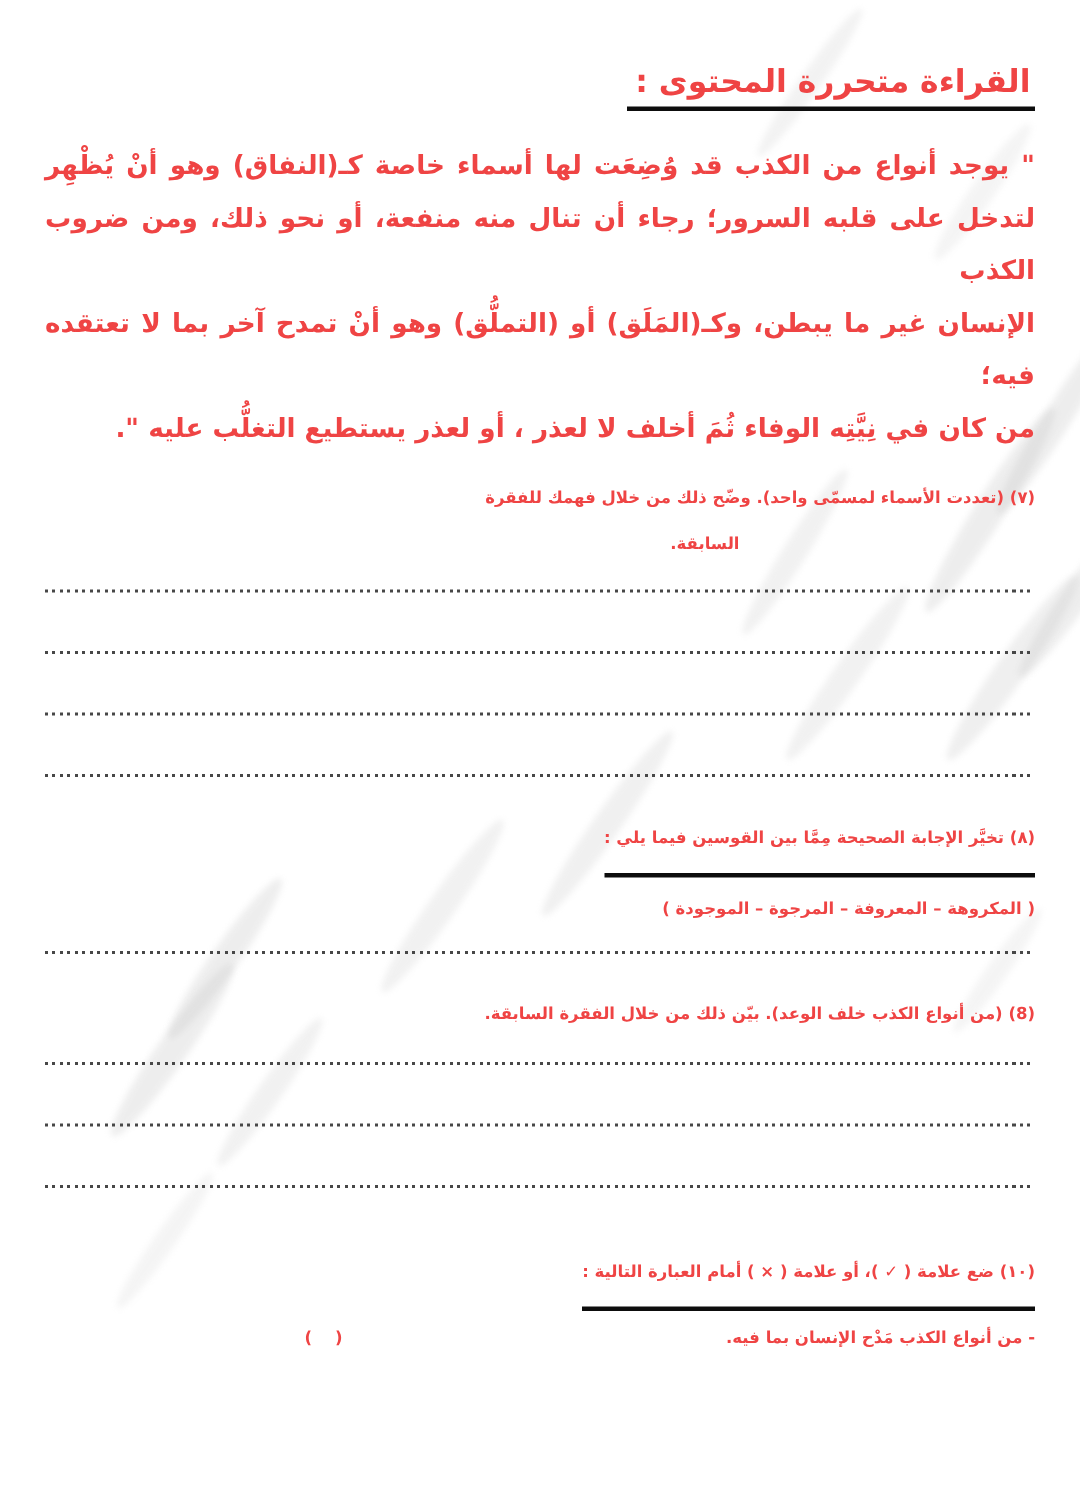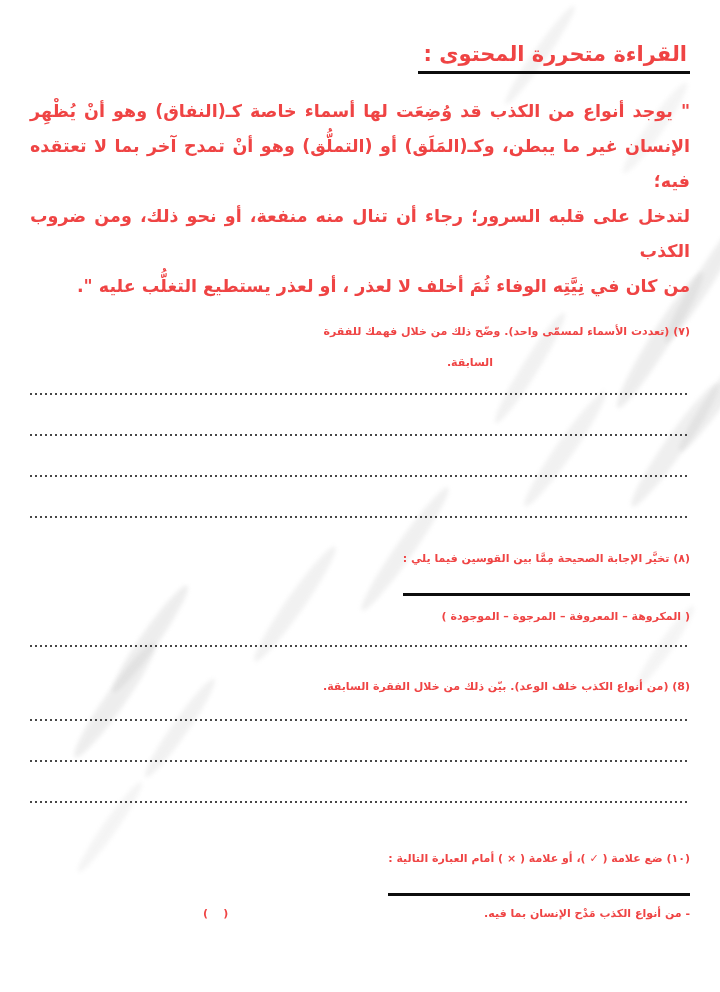--- a/index.html
+++ b/index.html
@@ -66,21 +66,21 @@
     background-repeat: repeat-x;
   }
   .grp1 { margin-top: 14px; }
   .grp1 .dotted { margin-bottom: 38px; }
   .grp1 .dotted:last-child { margin-bottom: 28px; }
 
   .q8-heading-wrap { text-align: right; }
   .underlined {
     display: inline-block;
     border-bottom: 3px solid #0d0d0d;
-    padding-bottom: 21px;
+    padding-bottom: 10px;
     line-height: 26px;
   }
   .q8-prompt { margin-top: 18px; margin-left: 0; margin-right: 140px; line-height: 26px; }
   .q8-options { margin-top: 7px; text-align: right; padding-left: 14px; line-height: 27px; }
 
   .single-dotted-q8 { margin-top: 14px; }
   .q9 { margin-top: 26px; line-height: 28px; }
   .grp2 { margin-top: 17px; }
   .grp2 .dotted { margin-bottom: 38px; }
   .grp2 .dotted:last-child { margin-bottom: 0; }
@@ -114,22 +114,22 @@
   </div>
 
   <div class="content">
 
     <div class="title-wrap">
       <span class="title">القراءة متحررة المحتوى :</span>
     </div>
 
     <div class="passage">
       <div class="pline">" يوجد أنواع من الكذب قد وُضِعَت لها أسماء خاصة كـ(النفاق) وهو أنْ يُظْهِر</div>
+      <div class="pline">لتدخل على قلبه السرور؛ رجاء أن تنال منه منفعة، أو نحو ذلك، ومن ضروب الكذب</div>
       <div class="pline">الإنسان غير ما يبطن، وكـ(المَلَق) أو (التملُّق) وهو أنْ تمدح آخر بما لا تعتقده فيه؛</div>
-      <div class="pline">لتدخل على قلبه السرور؛ رجاء أن تنال منه منفعة، أو نحو ذلك، ومن ضروب الكذب</div>
       <div class="pline">من كان في نِيَّتِه الوفاء ثُمَ أخلف لا لعذر ، أو لعذر يستطيع التغلُّب عليه ".</div>
     </div>
 
     <div class="q q7">
       <div class="qline">(٧) (تعددت الأسماء لمسمّى واحد). وضّح ذلك من خلال فهمك للفقرة</div>
       <div class="qline qline2">السابقة.</div>
     </div>
 
     <div class="grp1">
       <div class="dotted"></div>

